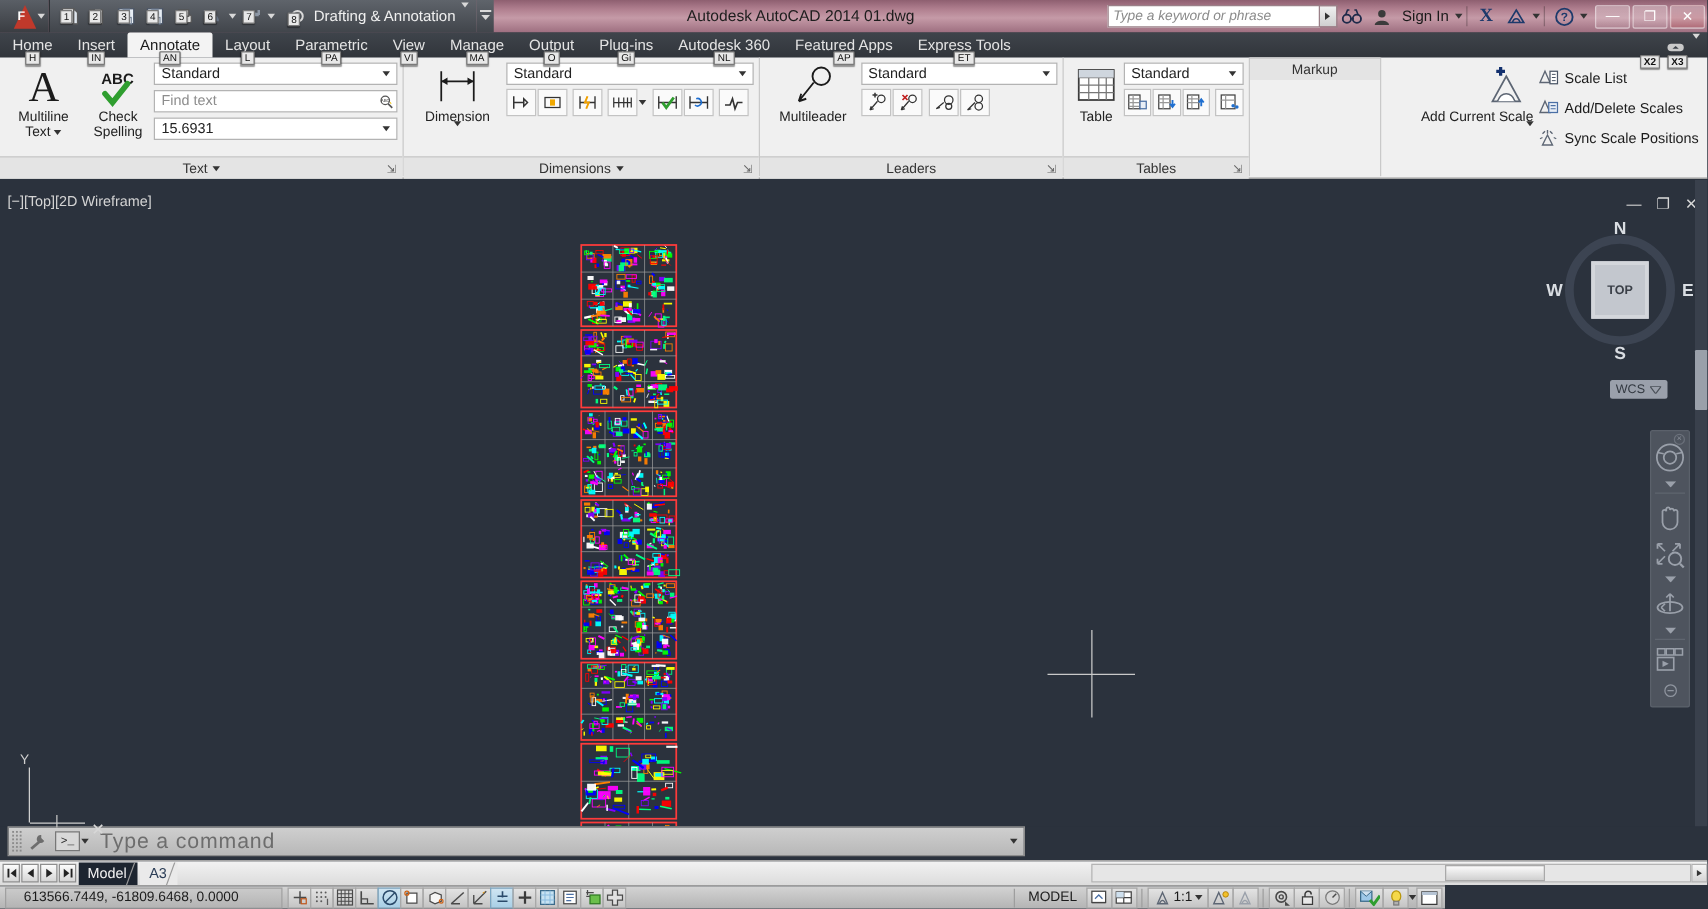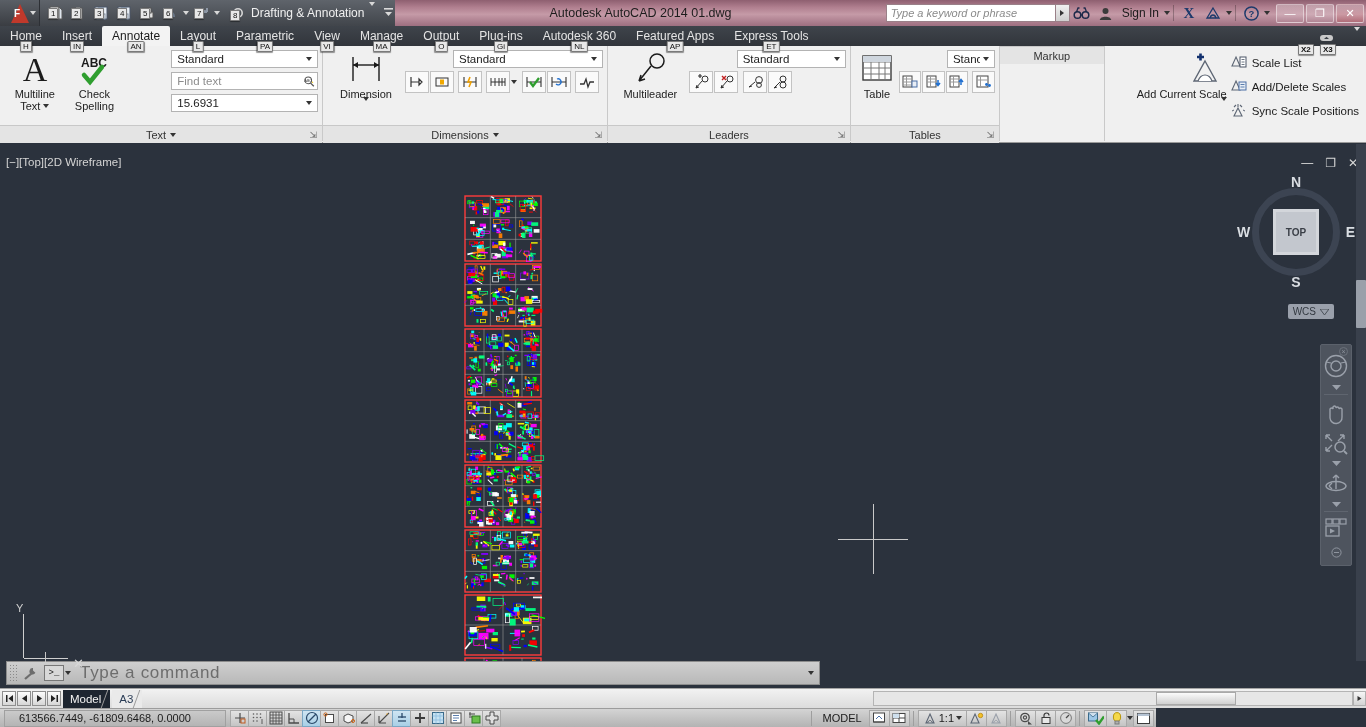--- a/index.html
+++ b/index.html
@@ -89,21 +89,21 @@
     background:linear-gradient(to bottom,#3f444b,#31353b);
     display:flex; align-items:flex-end; 
   }
   .rtab {
     position:relative; height:20px; padding:0 10px; color:#e4e4e4; font-size:12px;
     display:flex; align-items:center; white-space:nowrap;
   }
   .rtab.active { background:#f3f3f3; color:#1a1a1a; border-radius:2px 2px 0 0; }
   .rtab .keytip { left:50%; transform:translateX(-50%); top:15px; }
   .ribbon-right {
-    margin-left:auto; display:flex; align-items:center; gap:18px; padding-right:6px; position:relative;font-weight:bold;
+    margin-left:auto; display:flex; align-items:center; gap:4px; padding-right:6px; position:relative;font-weight:bold;
   }
   .rmin { width:20px;height:16px;display:flex;align-items:center;justify-content:center; }
   .rmin .kt2 { position:absolute; top:14px; }
 
   
   .ribbon {
     position:absolute; left:0; top:46px; width:1366px; height:97px;
     background:#f0f0f0; border-bottom:1px solid #9a9a9a;
     display:flex;
   }
@@ -120,21 +120,21 @@
   .bigbtn {
     width:62px; display:flex; flex-direction:column; align-items:center;
     padding-top:2px; position:relative; cursor:default;
   }
   .bigbtn .glyph { height:38px; display:flex; align-items:center; justify-content:center; }
   .bigbtn .txt { font-size:11px; color:#222; text-align:center; line-height:12px; }
   .bigbtn .dd { margin-top:1px; }
 
   .combo {
     height:18px; border:1px solid #b3b3b3; background:#fff;
-    display:flex; align-items:center; padding:0 2px 0 5px; font-size:11.5px; color:#222;margin-left:48px;
+    display:flex; align-items:center; padding:0 2px 0 5px; font-size:11.5px; color:#222;
   }
   .combo .cv { flex:1; white-space:nowrap; overflow:hidden; }
   .combo .carr { width:12px; display:flex; align-items:center; justify-content:center; }
   .combo.ph .cv { color:#8d8d8d; }
 
   .smallrow { display:flex; align-items:center; gap:1px; margin-top:3px; }
   .sbtn {
     width:24px;height:22px; border:1px solid transparent; background:#fafafa;
     display:flex;align-items:center;justify-content:center;
   }

